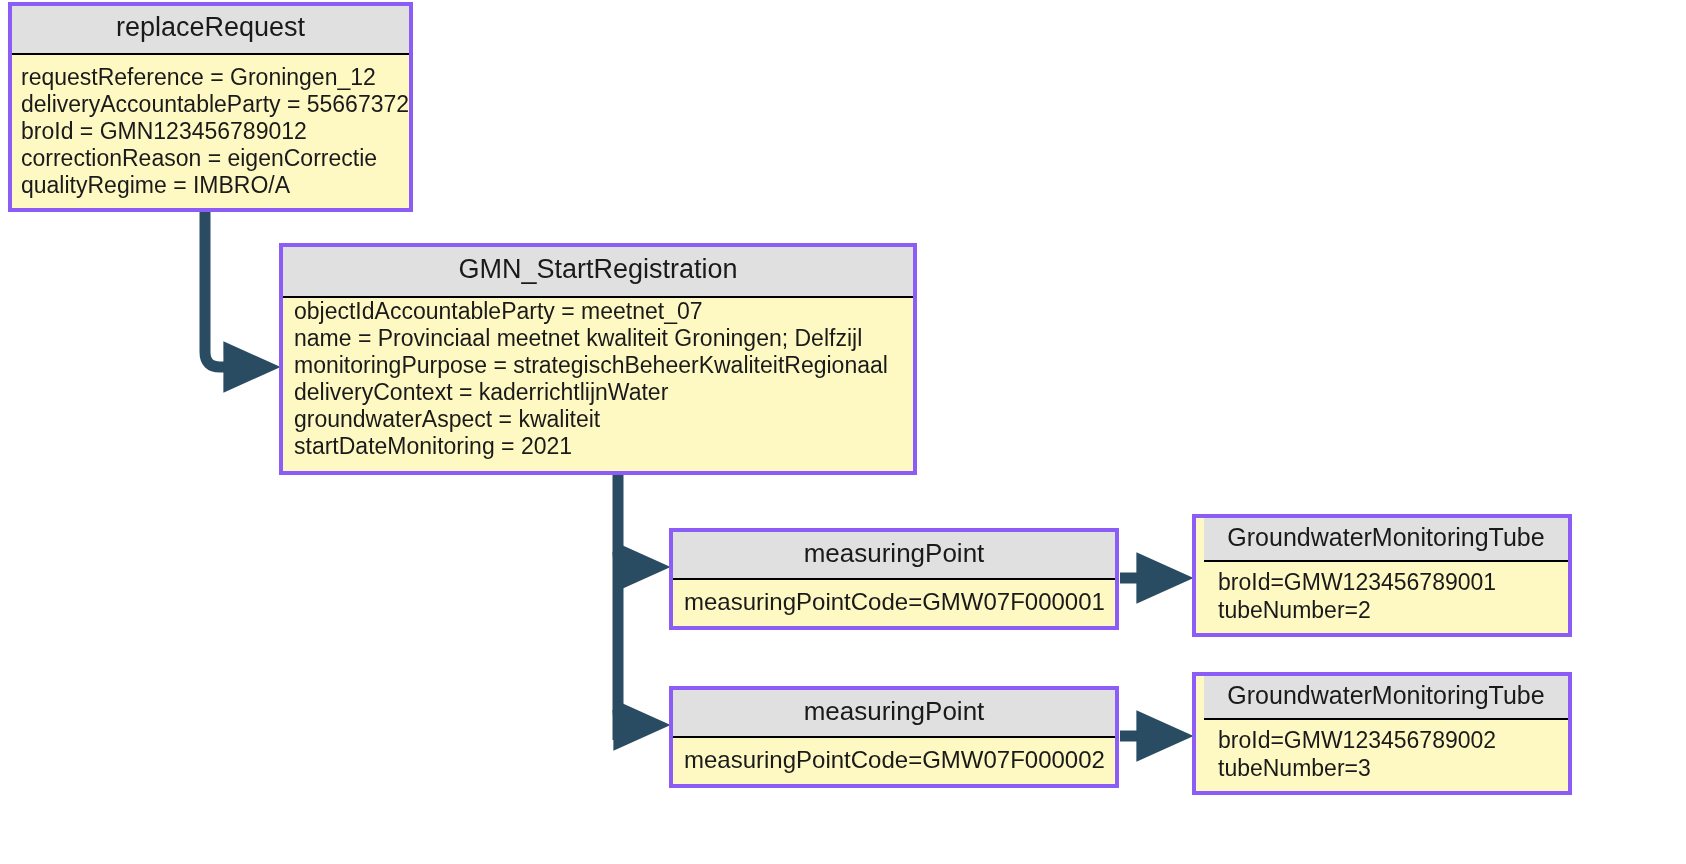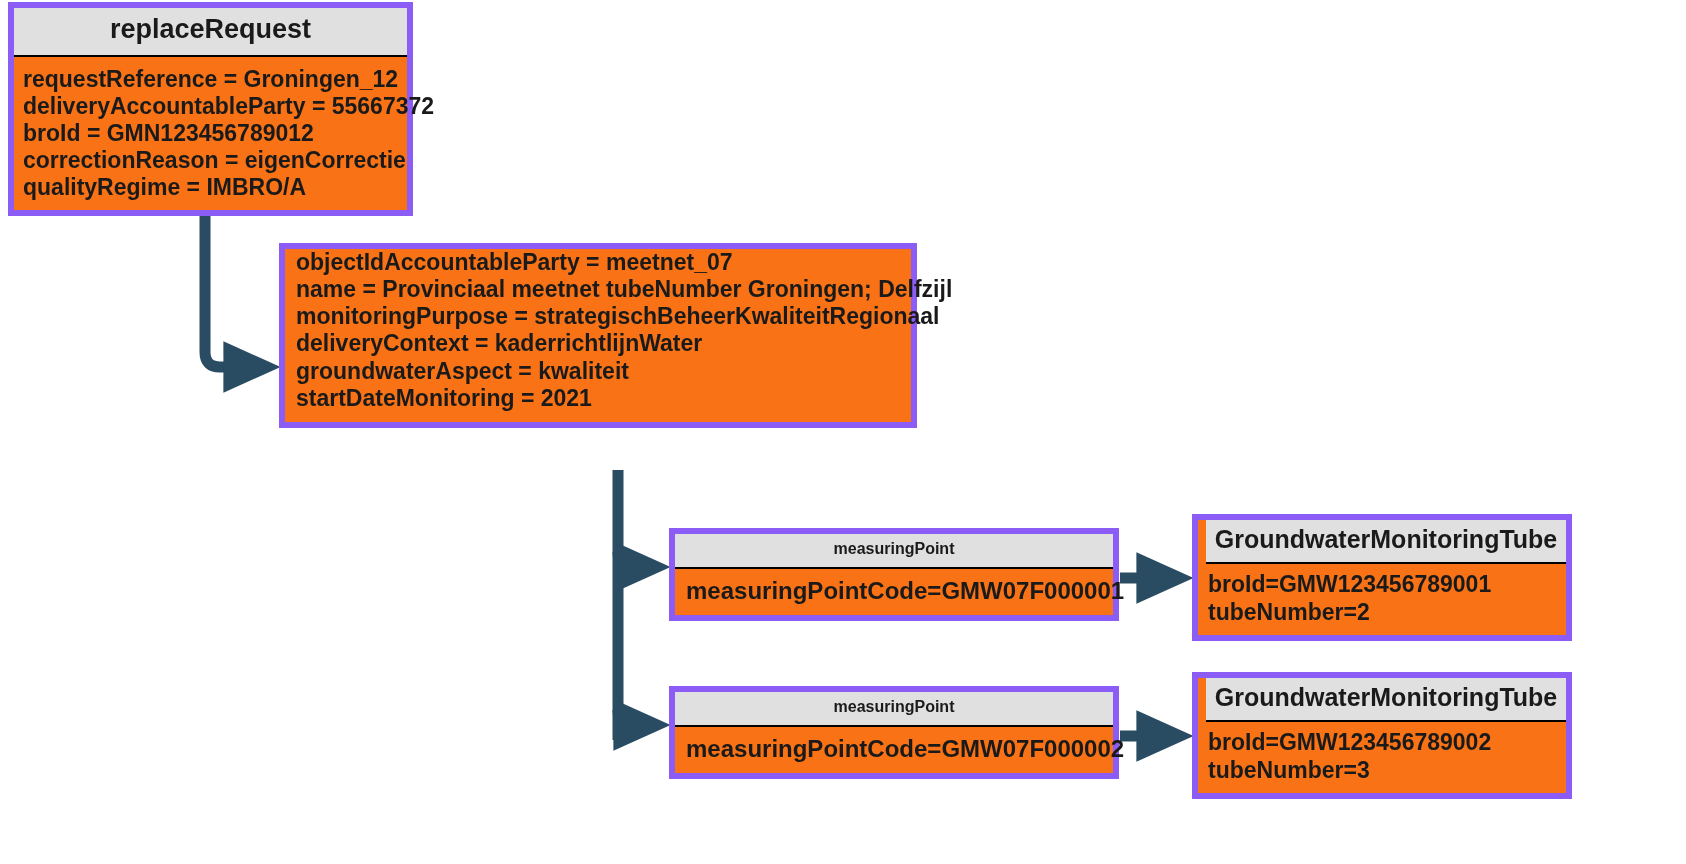--- a/index.html
+++ b/index.html
@@ -22,23 +22,22 @@
     position: absolute;
     left: 0;
     top: 0;
     width: 1686px;
     height: 864px;
     pointer-events: none;
   }
   .uml-box {
     position: absolute;
     box-sizing: border-box;
-    border: 6px solid #8b5cf6;
-    background: #f97316;
-    font-weight: bold;
+    border: 4px solid #8b5cf6;
+    background: #fef9c3;
   }
   .uml-title {
     box-sizing: border-box;
     background: #e0e0e0;
     border-bottom: 2px solid #000000;
     text-align: center;
     font-size: 26px;
     color: #1a1a1a;
     line-height: 1.25;
     padding: 5px 6px 7px 6px;
@@ -60,27 +59,27 @@
   #box-replace-request   { left: 8px;    top: 2px;   width: 405px; }
   #box-replace-request .uml-title { font-size: 27px; padding-top: 5px; padding-bottom: 8px; }
   #box-replace-request .uml-body  { padding-top: 9px; }
 
   #box-gmn-startregistration { left: 279px; top: 243px; width: 638px; }
   #box-gmn-startregistration .uml-title { font-size: 27px; padding-top: 6px; padding-bottom: 9px; }
   #box-gmn-startregistration .uml-body  { padding: 0 0 10px 11px; }
 
   #box-measuringpoint-1 { left: 669px;  top: 528px; width: 450px; }
   #box-measuringpoint-2 { left: 669px;  top: 686px; width: 450px; }
-  .mp .uml-title { font-size: 16px; padding-bottom: 8px; }
+  .mp .uml-title { font-size: 26px; padding-bottom: 8px; }
   .mp .uml-body  { padding: 8px 0 10px 11px; font-size: 24px; }
 
   #box-tube-1 { left: 1192px; top: 514px; width: 380px; }
   #box-tube-2 { left: 1192px; top: 672px; width: 380px; }
   .tube .uml-title { font-size: 25px; padding-top: 4px; padding-bottom: 7px; margin-left: 8px; }
-  .tube .uml-body  { padding: 7px 0 9px 10px; font-size: 23px; line-height: 1.2; }
+  .tube .uml-body  { padding: 7px 0 9px 10px; font-size: 23px; line-height: 1.2; margin-left: 12px; }
 </style>
 </head>
 <body>
 
 <div id="canvas">
 
   <svg class="connectors" viewBox="0 0 1686 864" xmlns="http://www.w3.org/2000/svg">
     <defs>
       <marker id="arrowhead" markerWidth="5.2" markerHeight="5.2" refX="2.6" refY="2.6" orient="auto" markerUnits="strokeWidth">
         <path d="M 0 0.25 L 5.2 2.6 L 0 4.95 z" fill="#2a4c63"></path>
@@ -105,23 +104,24 @@
     <div class="uml-body">
       <span class="attr">requestReference = Groningen_12</span>
       <span class="attr">deliveryAccountableParty = 55667372</span>
       <span class="attr">broId = GMN123456789012</span>
       <span class="attr">correctionReason = eigenCorrectie</span>
       <span class="attr">qualityRegime = IMBRO/A</span>
     </div>
   </div>
 
   <div class="uml-box" id="box-gmn-startregistration">
+    <div class="uml-title">GMN_StartRegistration</div>
     <div class="uml-body">
       <span class="attr">objectIdAccountableParty = meetnet_07</span>
-      <span class="attr">name = Provinciaal meetnet tubeNumber Groningen; Delfzijl</span>
+      <span class="attr">name = Provinciaal meetnet kwaliteit Groningen; Delfzijl</span>
       <span class="attr">monitoringPurpose = strategischBeheerKwaliteitRegionaal</span>
       <span class="attr">deliveryContext = kaderrichtlijnWater</span>
       <span class="attr">groundwaterAspect = kwaliteit</span>
       <span class="attr">startDateMonitoring = 2021</span>
     </div>
   </div>
 
   <div class="uml-box mp" id="box-measuringpoint-1">
     <div class="uml-title">measuringPoint</div>
     <div class="uml-body">

